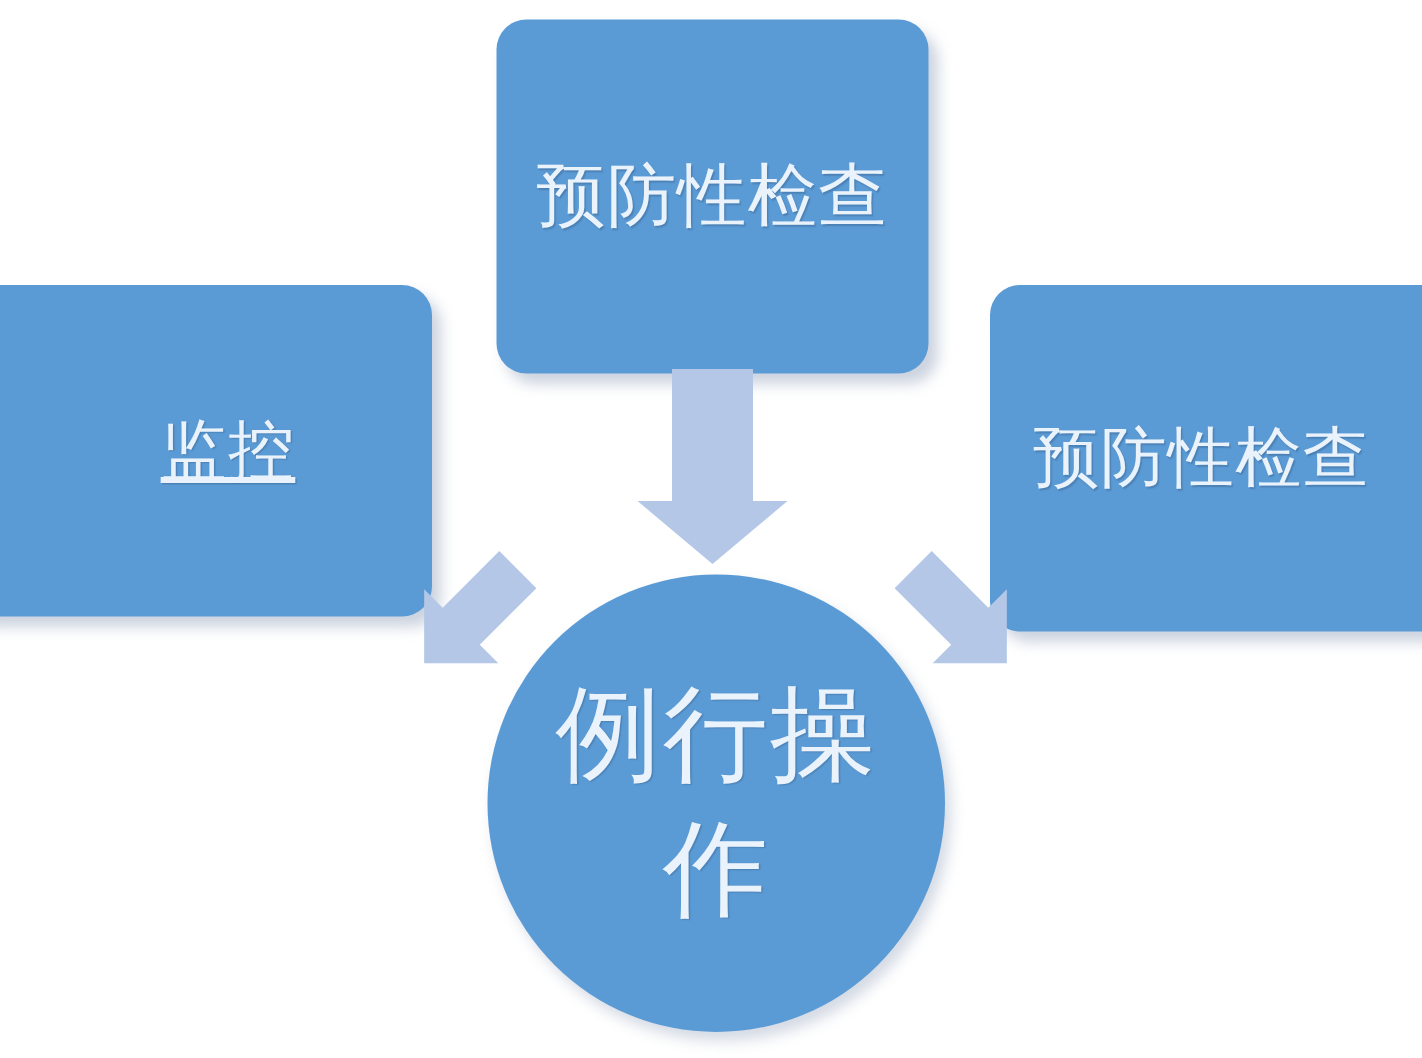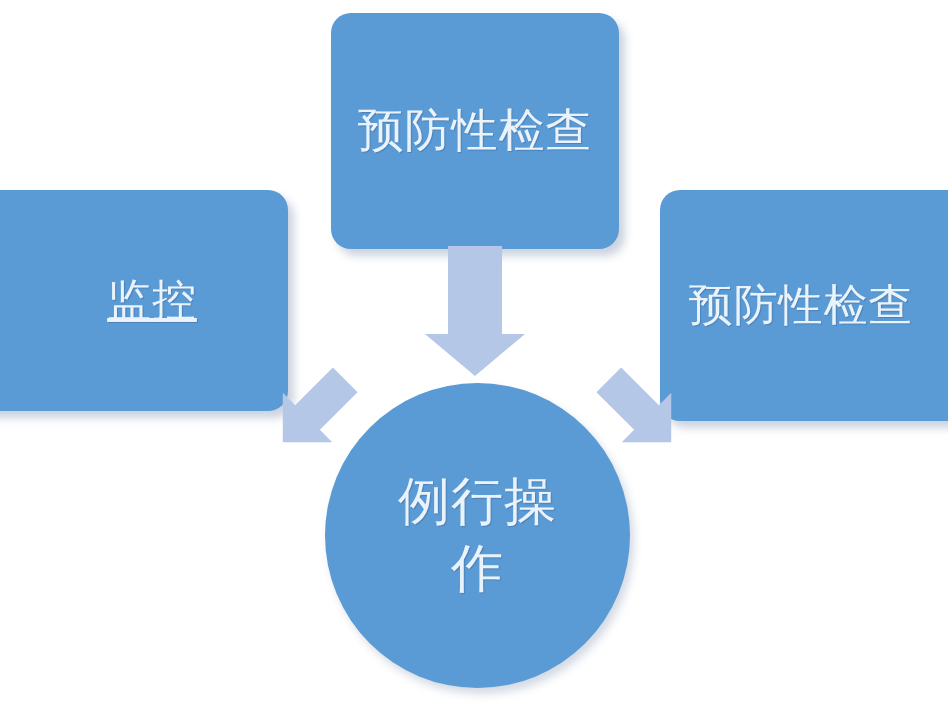--- a/index.html
+++ b/index.html
@@ -70,21 +70,21 @@
     border-radius: 20px 0 0 20px;
     padding-right: 16px;
   }
 
   #node-routine-operation {
     left: 325px;
     top: 383px;
     width: 305px;
     height: 305px;
     border-radius: 50%;
-    font-size: 52px;
+    font-size: 70px;
     line-height: 1.28;
     box-shadow: 4px 6px 9px rgba(120,140,170,0.32);
   }
   #node-routine-operation .node-label {
     display: block;
     width: 4.0em;
     word-break: break-all;
     text-align: center;
   }
 

